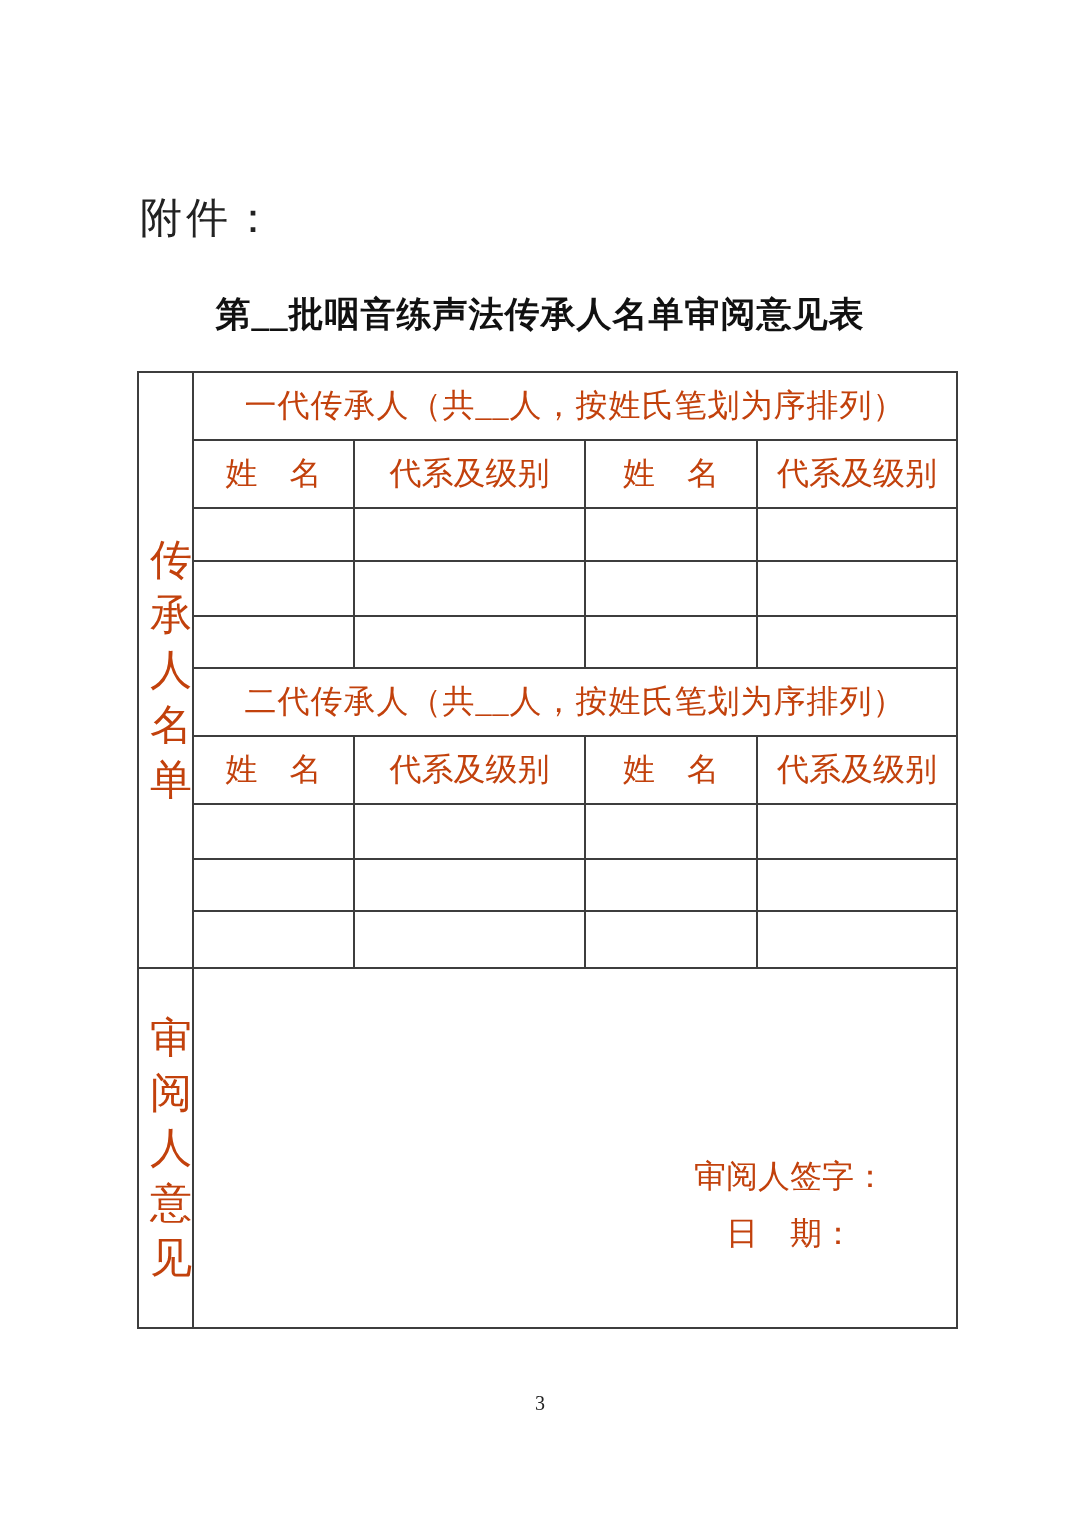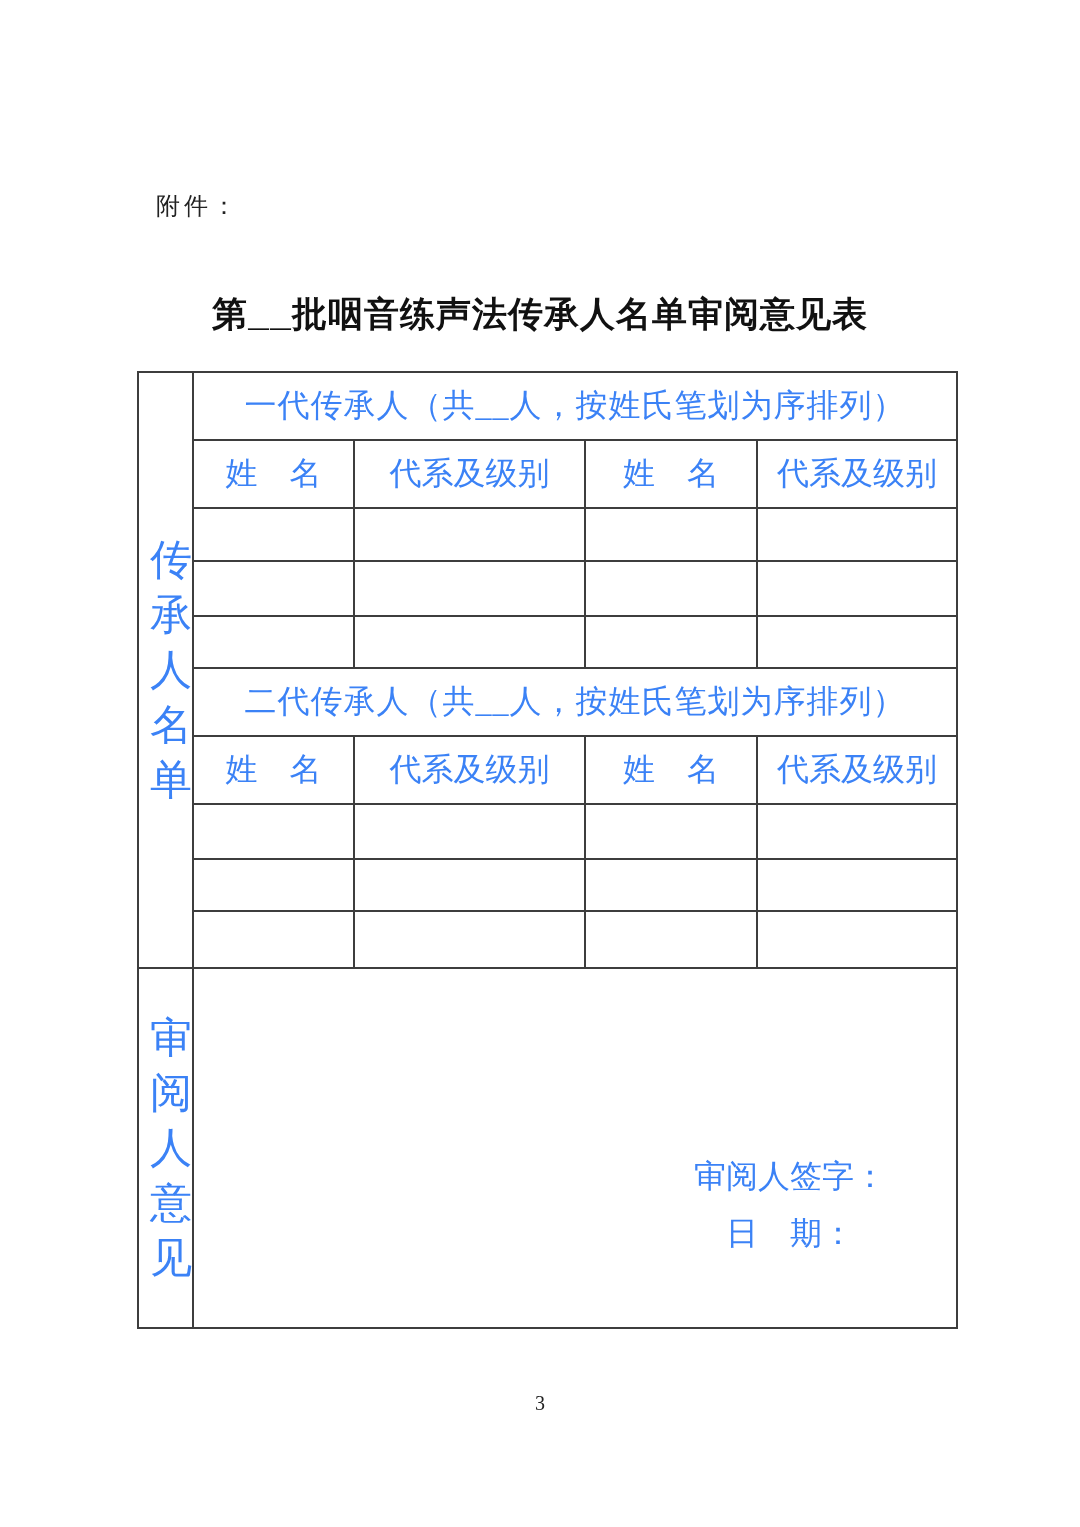--- a/index.html
+++ b/index.html
@@ -15,49 +15,48 @@
     position: absolute;
     left: 0; top: 0;
     width: 1080px; height: 1527px;
     background: #ffffff;
     overflow: hidden;
   }
   .attachment {
     position: absolute;
     left: 140px;
     top: 190px;
-    font-size: 24px;
+    font-size: 42px;
     letter-spacing: 4px;
     color: #222222;
-    margin-left: 16px;
   }
   .doc-title {
     position: absolute;
     left: 0;
     top: 291px;
     width: 100%;
     text-align: center;
-    font-family: Liberation Mono, monospace;
+    font-family: Liberation Serif, serif;
     font-weight: bold;
     font-size: 35px;
     letter-spacing: 1px;
     color: #111111;
   }
   table.form {
     position: absolute;
     left: 137px;
     top: 371px;
     border-collapse: collapse;
     table-layout: fixed;
     width: 819px;
   }
   table.form td {
     border: 2px solid #3d3d3d;
     font-size: 32px;
-    color: #3b82f6;
+    color: #c2410c;
     text-align: center;
     vertical-align: middle;
     padding: 11px;
     overflow: hidden;
   }
   tr.r1  { height: 59px; }
   tr.r2  { height: 55px; }
   tr.r3  { height: 53px; }
   tr.r4  { height: 55px; }
   tr.r5  { height: 52px; }

